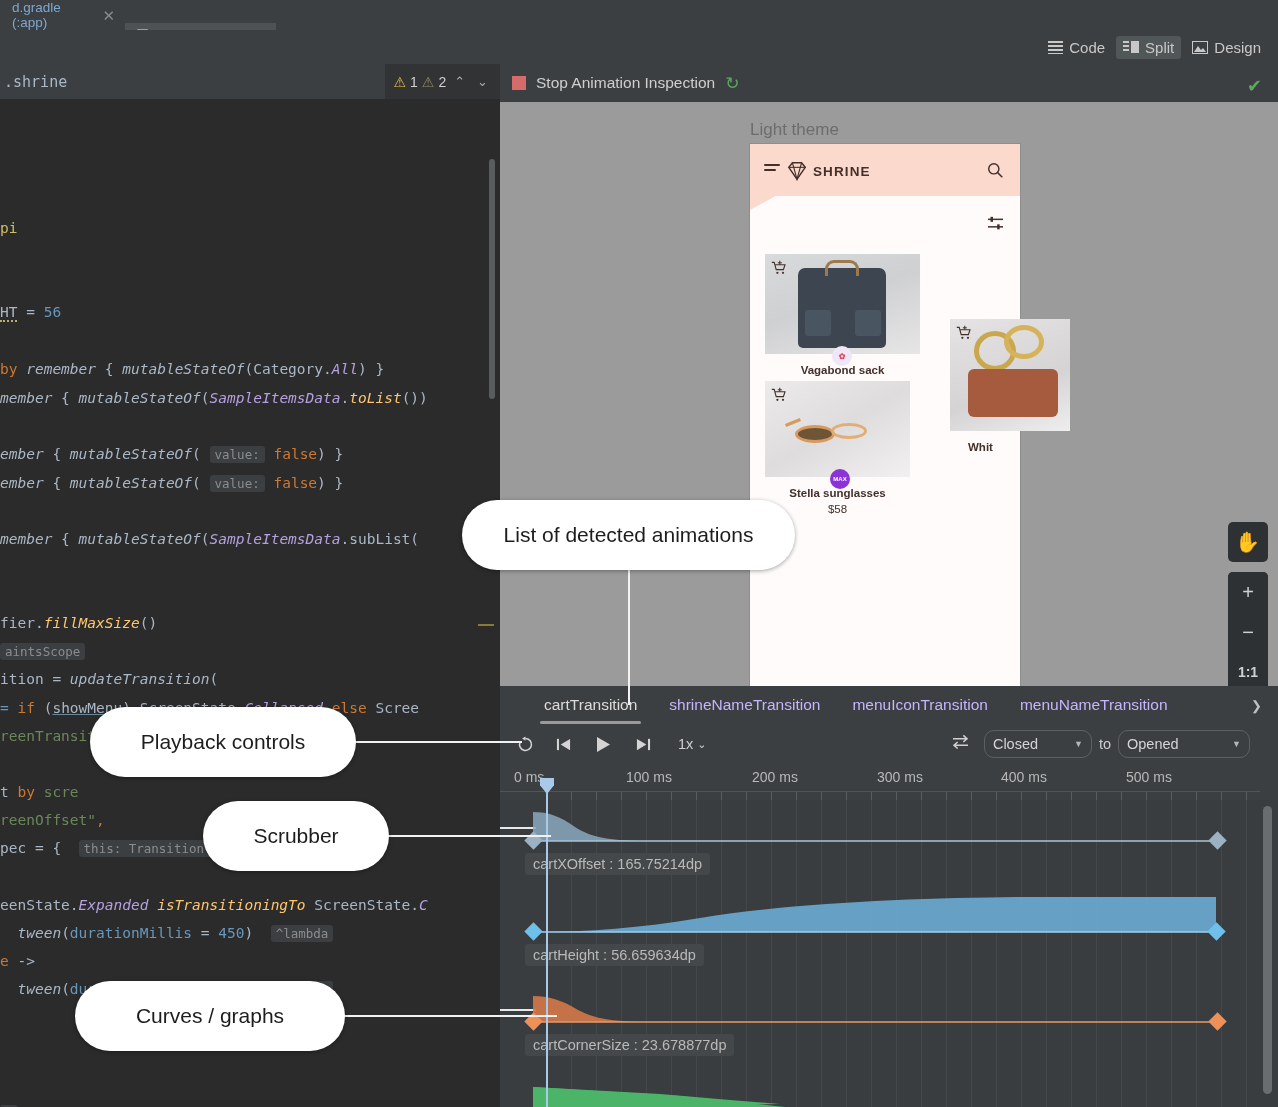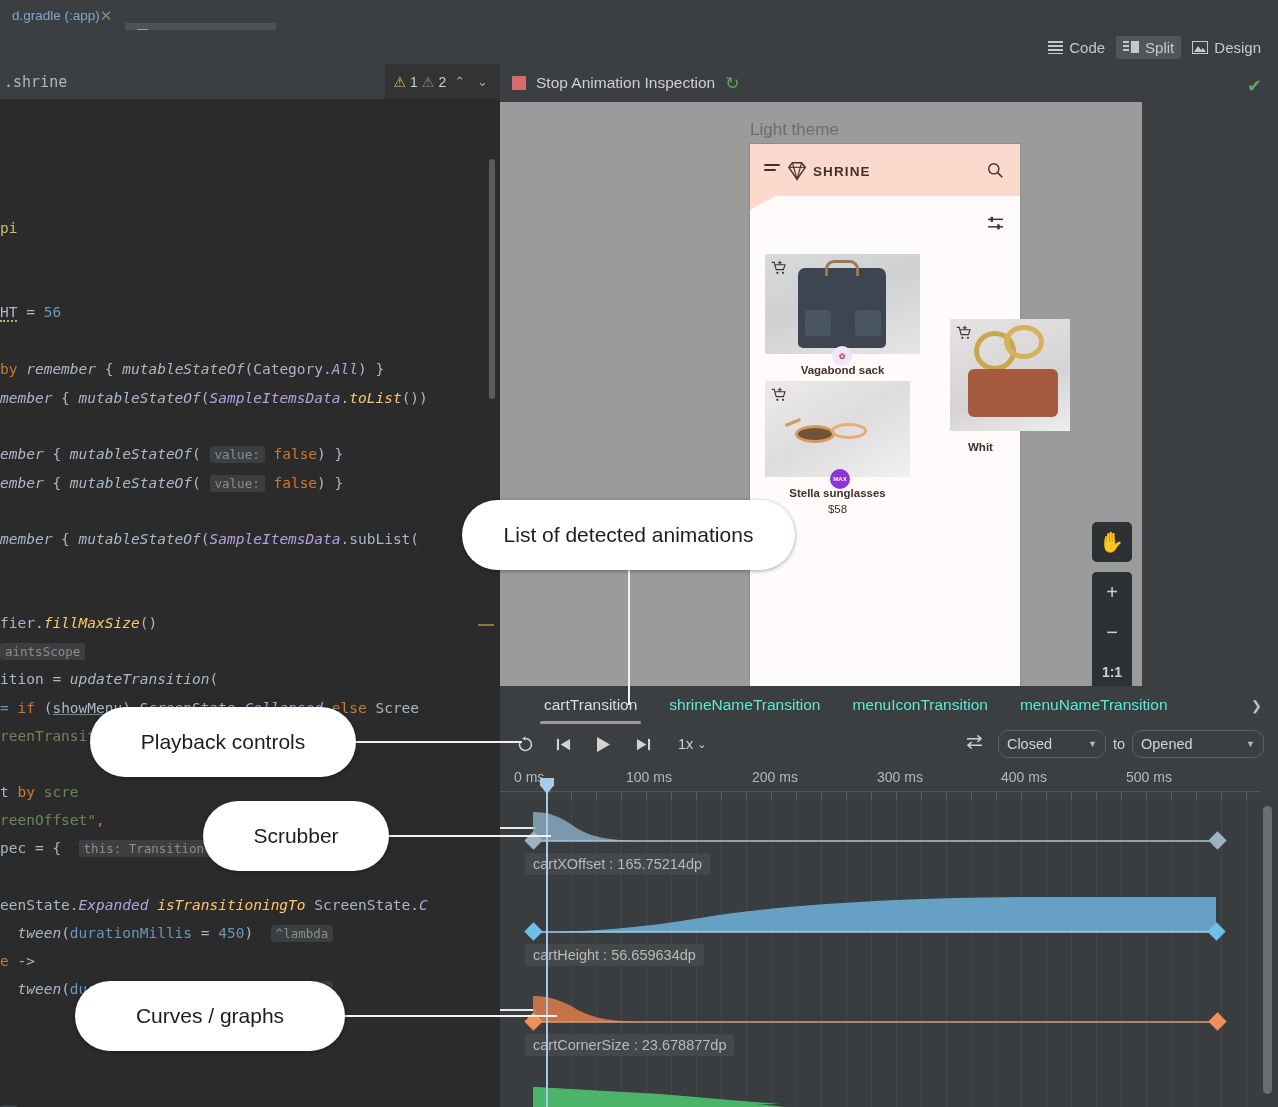--- a/index.html
+++ b/index.html
@@ -11,21 +11,21 @@
   }
   #root { position: relative; width: 1278px; height: 1107px; }
 
   
   .tabbar {
     position: absolute; left: 0; top: 0; width: 1278px; height: 30px;
     background: #3c3f41;
   }
   .etab {
     position: absolute; top: 0; height: 30px;
-    display: flex; align-items: center; gap: 0;
+    display: flex; align-items: center; gap: 7px;
     padding: 0 10px 0 12px;
     font-size: 13.5px; color: #bbbbbb;
   }
   .etab.sel { background: #4e5254; border-bottom: 2px solid #6f9ad4; color: #d7d7d7; margin-top: 23px; }
   .etab .x { color: #8a8a8a; font-size: 15px; line-height: 1; }
   .ktfile {
     width: 15px; height: 17px; position: relative; display: inline-block;
   }
   .ktfile .pg { position: absolute; left:0; top:0; width:11px; height:15px; background:#9aa0a6; border-radius:1px;}
   .ktfile .kt { position:absolute; right:0; bottom:0; width:11px; height:11px;
@@ -84,21 +84,21 @@
   .animbar {
     position:absolute; left:0; top:0; width:778px; height:38px;
     background:#3c3f41; display:flex; align-items:center; padding-left:12px; gap:10px;
   }
   .stopbox { width:14px; height:14px; background:#d66b6b; }
   .stoplbl { font-size:15.5px; color:#cfcfcf; }
   .refresh { color:#5fa85f; font-size:17px; }
   .checkok { position:absolute; right:16px; top:11px; color:#5fa85f; font-size:18px; }
 
   .canvas {
-    position:absolute; left:0; top:38px; width:642px; height:584px;
+    position:absolute; left:0; top:38px; width:778px; height:584px;
     background:#9b9b9b; overflow:hidden;
   }
   .themelbl { position:absolute; left:250px; top:18px; font-size:17px; color:#6d6d6d; }
   .phone {
     position:absolute; left:250px; top:42px; width:270px; height:615px;
     background:#fffbfa; box-shadow: 0 0 0 1px rgba(0,0,0,.08);
   }
   .appbar {
     position:absolute; left:0; top:0; width:270px; height:52px;
     background:#fbd9cd;
@@ -129,21 +129,21 @@
   .ptgroup { background:#2e3133; border-radius:5px; overflow:hidden; margin-top:10px; }
   .ptbtn.single { border-radius:5px; }
 
   
   .animpanel {
     position:absolute; left:500px; top:686px; width:778px; height:421px;
     background:#3c3f41;
   }
   .atabs { position:absolute; left:0; top:0; width:778px; height:38px; display:flex; align-items:center; }
   .atab { position:relative; height:38px; display:flex; align-items:center; padding:0 16px;
-          font-size:15.5px; color:#5eead4; }
+          font-size:15.5px; color:#c4b5fd; }
   .atab.sel { color:#dcdcdc;margin-left:28px; }
   .atab.sel:after { content:""; position:absolute; left:12px; right:12px; bottom:0; height:3px; background:#9a9a9a; border-radius:2px;}
   .atabs .more { margin-left:auto; padding-right:16px; color:#c0c0c0; font-size:13px;}
 
   .pcrow { position:absolute; left:0; top:38px; width:778px; height:40px; display:flex; align-items:center; }
   .pcbtn { color:#d4d4d4; display:flex; align-items:center; justify-content:center; width:30px; height:30px; }
   .speed { font-size:14.5px; color:#cfcfcf; display:flex; align-items:center; gap:4px; margin-left:20px;}
   .swapico { margin-left:auto; color:#d0d0d0; font-size:17px; }
   .combo { height:28px; min-width:104px; border:1px solid #5e6060; background:#3c3f41; color:#d4d4d4;
            display:flex; align-items:center; padding:0 8px; font-size:14.5px; border-radius:10px;}
@@ -427,21 +427,21 @@
       <svg width="19" height="15" viewBox="0 0 20 16">
             <path d="M2 5 H17 M13 1.5 L17 5 L13 8.5" fill="none" stroke="#d0d0d0" stroke-width="1.6"></path>
             <path d="M18 12 H3 M7 8.5 L3 12 L7 15.5" fill="none" stroke="#d0d0d0" stroke-width="1.6"></path>
           </svg>
     </div>
     <div class="combo" style="margin-left:14px;width:108px">
       <span class="cv">Closed</span>
       <span class="ar">▼</span>
     </div>
     <div class="toword">to</div>
-    <div class="combo" style="width:132px;margin-right:14px">
+    <div class="combo" style="width:132px;margin-right:28px">
       <span class="cv">Opened</span>
       <span class="ar">▼</span>
     </div>
   </div>
 
   <div class="ruler">
     <div class="rlabel" style="left:14px">0 ms</div>
     <div class="rlabel" style="left:126px">100 ms</div>
     <div class="rlabel" style="left:252px">200 ms</div>
     <div class="rlabel" style="left:377px">300 ms</div>

